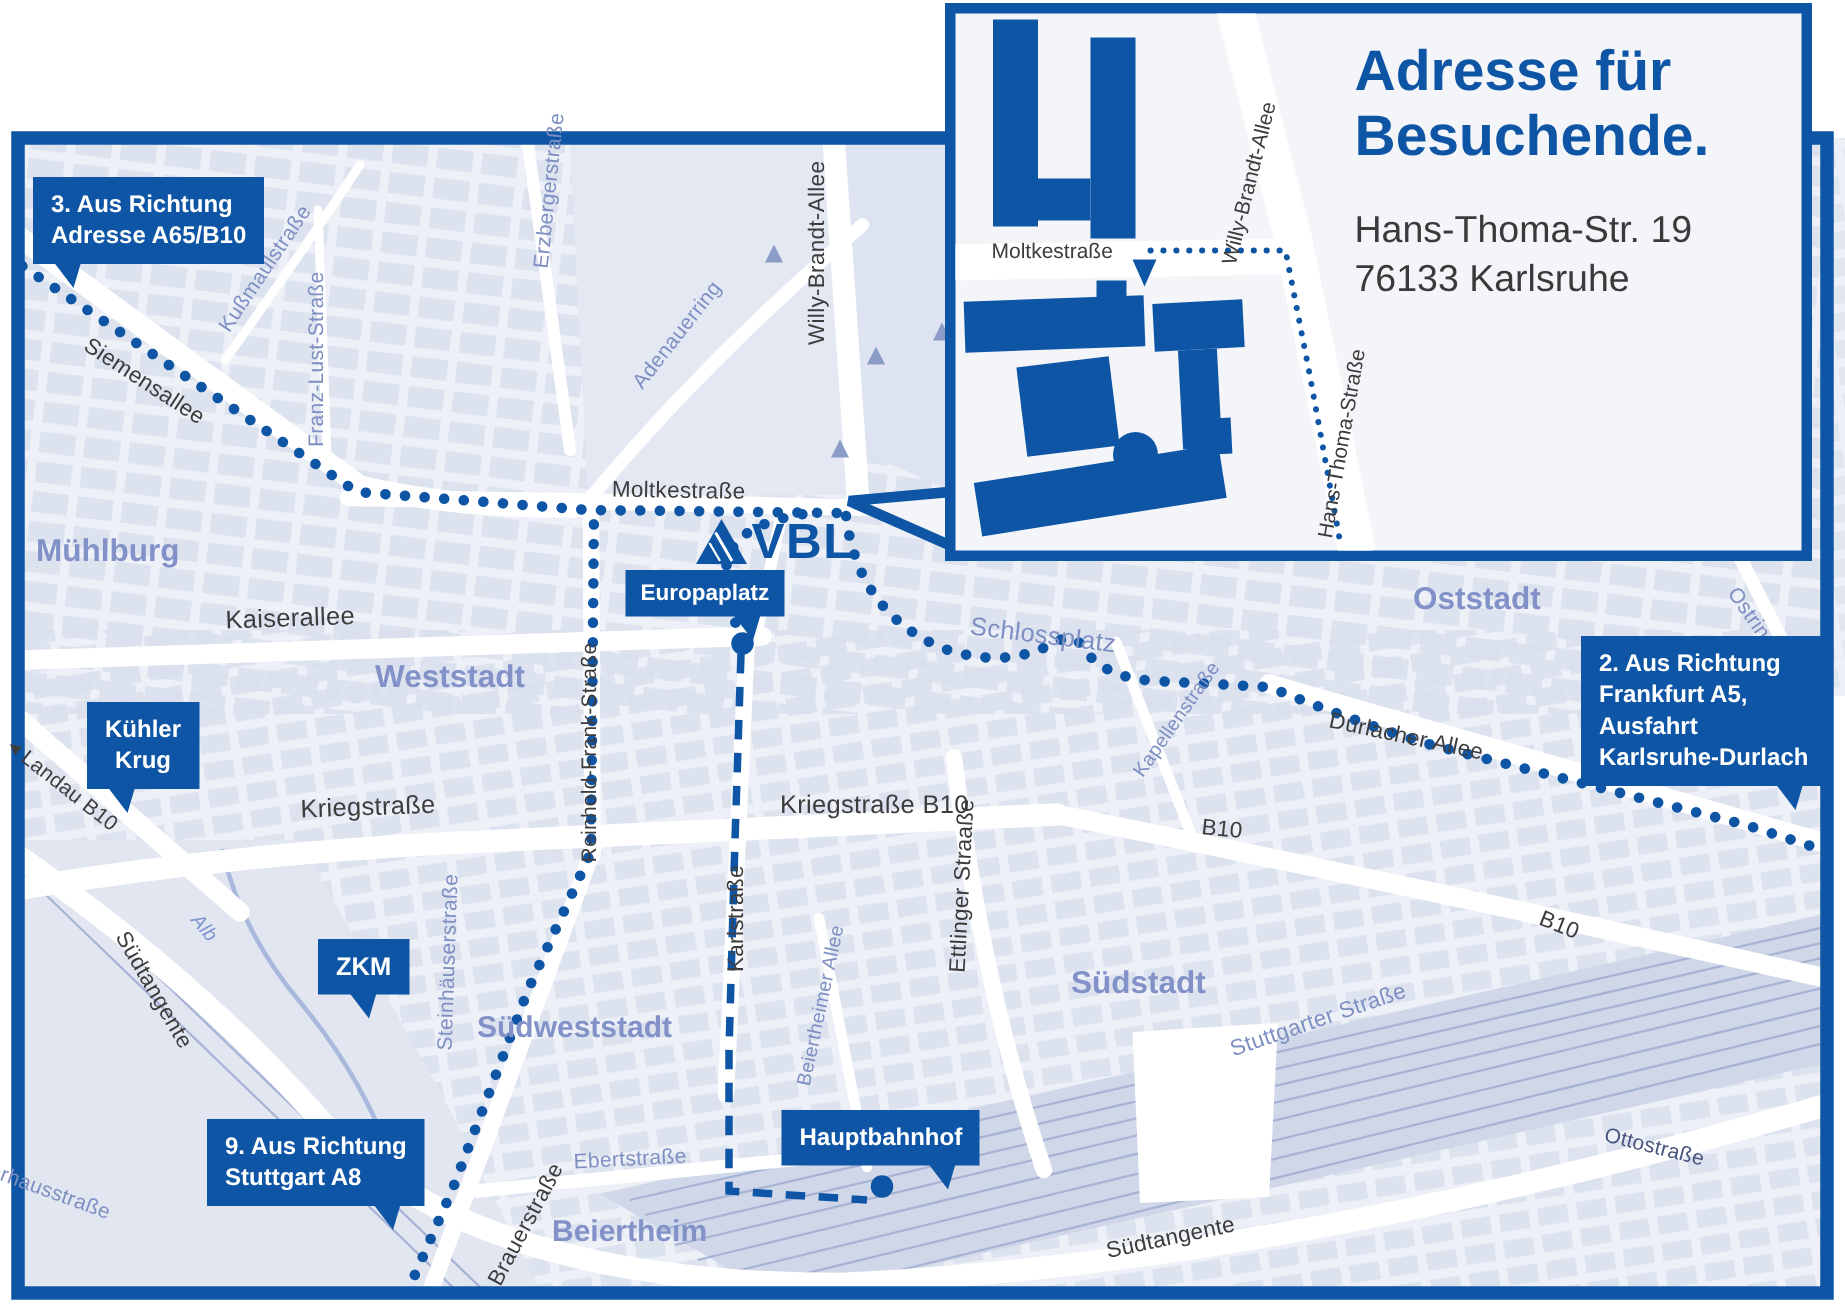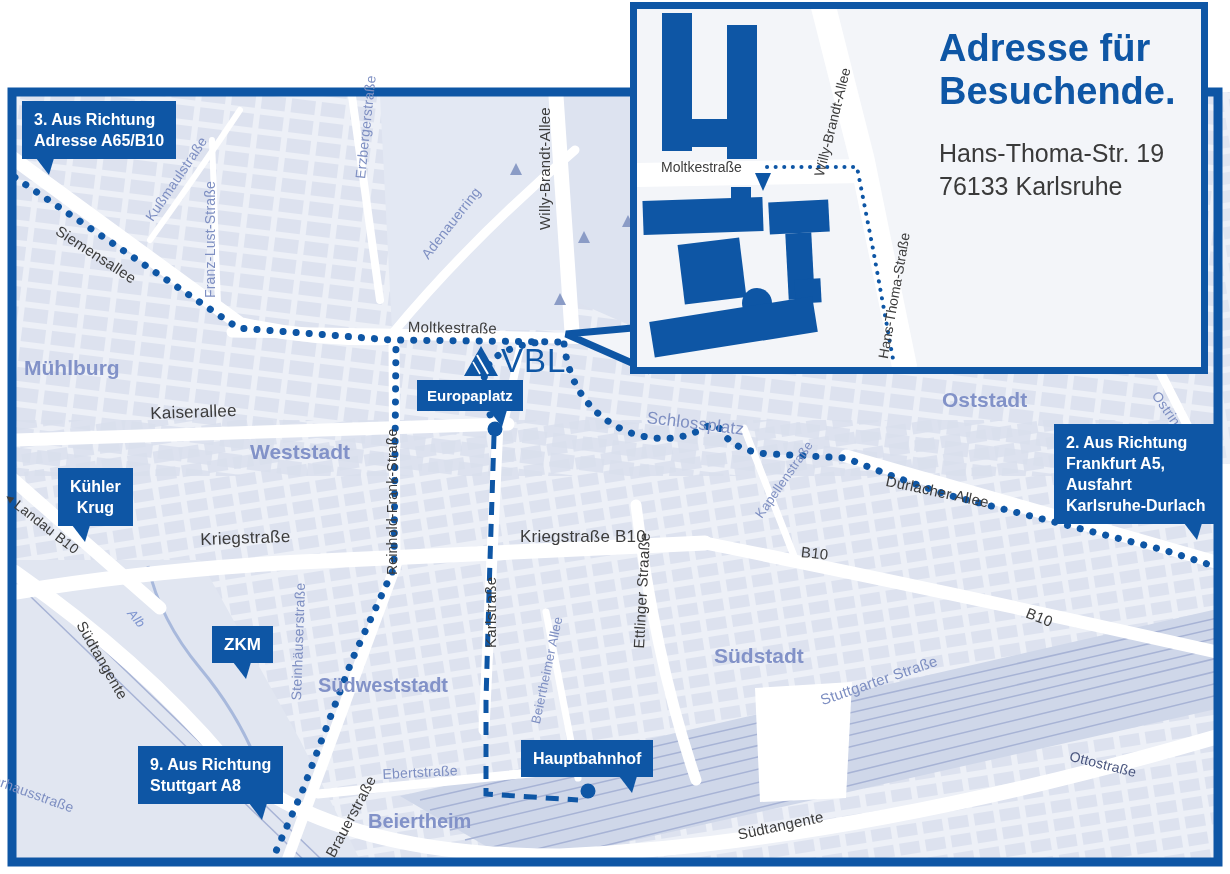--- a/index.html
+++ b/index.html
@@ -24,28 +24,28 @@
   .badge::after{content:"";position:absolute;top:100%;margin-top:-1px;width:0;height:0;
          border-style:solid;border-color:#0e56a5 transparent transparent transparent;
          border-width:17px 5px 0 13px;}
   .ptr-l::after{left:14px;}
   .ptr-c::after{left:50%;margin-left:-9px;}
   .ptr-r::after{right:16px;}
   .center{text-align:center;}
   .badge.sm{font-size:15px;line-height:19px;padding:6px 10px;}
   
   #vbl{position:absolute;z-index:3;left:464px;top:342px;display:flex;align-items:center;gap:3px;}
-  #vbl span{color:#0e56a5;font-weight:normal;font-size:33px;letter-spacing:1px;}
+  #vbl span{color:#0e56a5;font-weight:bold;font-size:33px;letter-spacing:1px;}
   
   #inset{position:absolute;z-index:6;left:630px;top:2px;width:578px;height:372px;
          box-sizing:border-box;border:7px solid #0e56a5;background:#f3f5f9;}
   #inset-map{position:absolute;left:0;top:0;}
   .ins-lbl{position:absolute;z-index:2;white-space:nowrap;transform-origin:0 0;
            font-size:14px;color:#3c3c3c;}
-  #inset-text{position:absolute;left:266px;top:18px;width:288px;z-index:3;margin-left:36px;}
+  #inset-text{position:absolute;left:266px;top:18px;width:288px;z-index:3;}
   #inset-title{color:#0e56a5;font-weight:bold;font-size:38px;line-height:43px;margin:0 0 24px 0;}
   .addr{color:#3a3a3a;font-size:25px;line-height:33px;}
 </style>
 </head>
 <body>
 
 <div id="stage">
 
   <svg id="map-svg" width="1230" height="874" viewBox="0 0 1230 874">
     <defs>
@@ -185,21 +185,21 @@
 
   <div id="vbl">
     <svg width="34" height="30" viewBox="0 0 34 30">
       <polygon points="17,0 34,30 0,30" fill="#0e56a5"></polygon>
       <line x1="13" y1="9" x2="24" y2="28" stroke="#ffffff" stroke-width="2"></line>
       <line x1="9" y1="16" x2="16" y2="28" stroke="#ffffff" stroke-width="1.5"></line>
     </svg>
     <span>VBL</span>
   </div>
 
-  <div class="badge ptr-l" style="left:22px;top:101px;">
+  <div class="badge ptr-l" style="left:22px;top:118px;">
     <div>3. Aus Richtung</div>
     <div>Adresse A65/B10</div>
   </div>
   <div class="badge ptr-l center" style="left:58px;top:468px;">
     <div>Kühler</div>
     <div>Krug</div>
   </div>
   <div class="badge ptr-c" style="left:212px;top:626px;font-size:17px;">
     <div>ZKM</div>
   </div>

